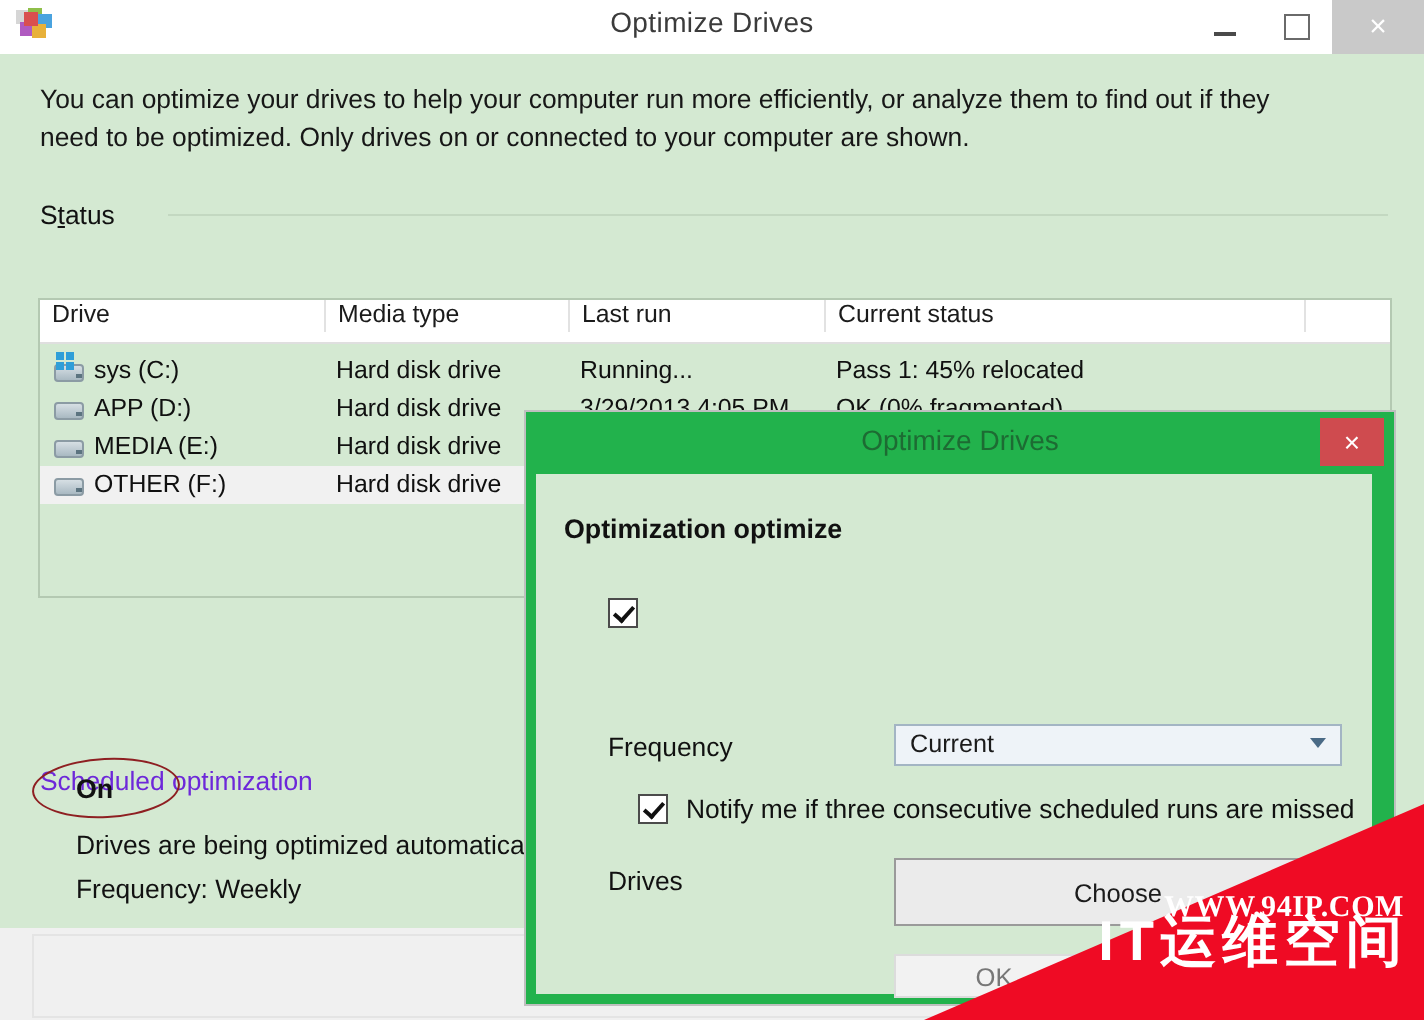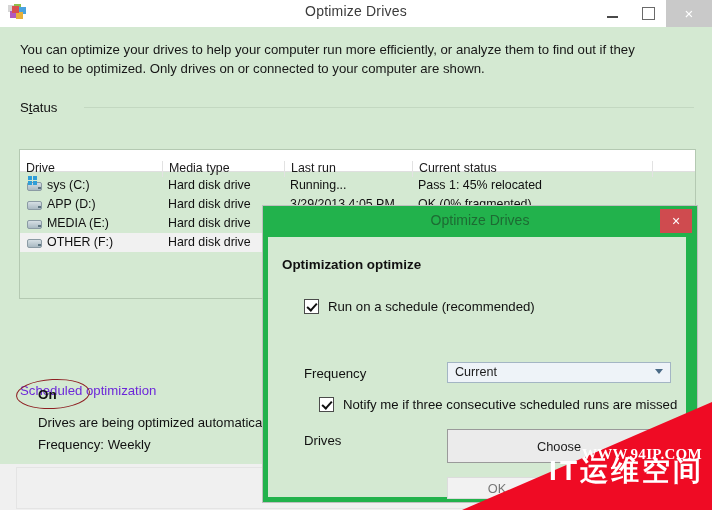--- a/index.html
+++ b/index.html
@@ -52,21 +52,21 @@
   
   .listbox{
     position:absolute;left:19px;top:122px;width:675px;height:148px;
     border:1px solid #b4c9b2;background:#d4e9d2;overflow:hidden;
   }
   .lhead{
     position:absolute;left:0;top:0;width:675px;height:21px;background:#ffffff;
     border-bottom:1px solid #dfdfdf;
   }
   .lhead .hc{
-    position:absolute;top:11px;font-size:12.4px;color:#1b1b1b;
+    position:absolute;top:0;font-size:12.4px;color:#1b1b1b;
     border-right:1px solid #e2e2e2;height:16px;padding-left:6px;box-sizing:border-box;
   }
   .lrow{position:absolute;left:0;width:675px;height:19px;}
   .lrow.sel{background:#f1f1f1;}
   .cell{position:absolute;top:2px;font-size:12.4px;color:#101010;white-space:nowrap;}
   .drv-icon{position:absolute;left:7px;top:3px;width:15px;height:12px;}
   .drv-body{position:absolute;left:0;top:3px;width:15px;height:9px;border-radius:2px;
             background:linear-gradient(#d6dfe4,#a9b9c2);border:1px solid #8b9ba4;box-sizing:border-box;}
   .drv-led{position:absolute;right:1.5px;bottom:2px;width:2.5px;height:2.5px;background:#5c7480;}
   .win-badge{position:absolute;left:1px;top:-3px;width:9px;height:9px;}
@@ -277,21 +277,20 @@
     <div class="dlg-title">
       <div class="dlg-title-text">Optimize Drives</div>
       <div class="dlg-close">×</div>
     </div>
 
     <div class="dlg-body">
       <div class="dlg-h">Optimization optimize</div>
 
       <div class="row-cb" style="left:36px;top:62px;">
         <span class="cbx checked"></span>
-        <span class="cb-label">Run on a schedule (recommended)</span>
       </div>
 
       <div class="fld-label" style="left:36px;top:129px;">Frequency</div>
       <div class="combo">
         <span class="combo-val">Current</span>
         <span class="combo-arrow"></span>
       </div>
 
       <div class="row-cb" style="left:51px;top:160px;">
         <span class="cbx checked"></span>

